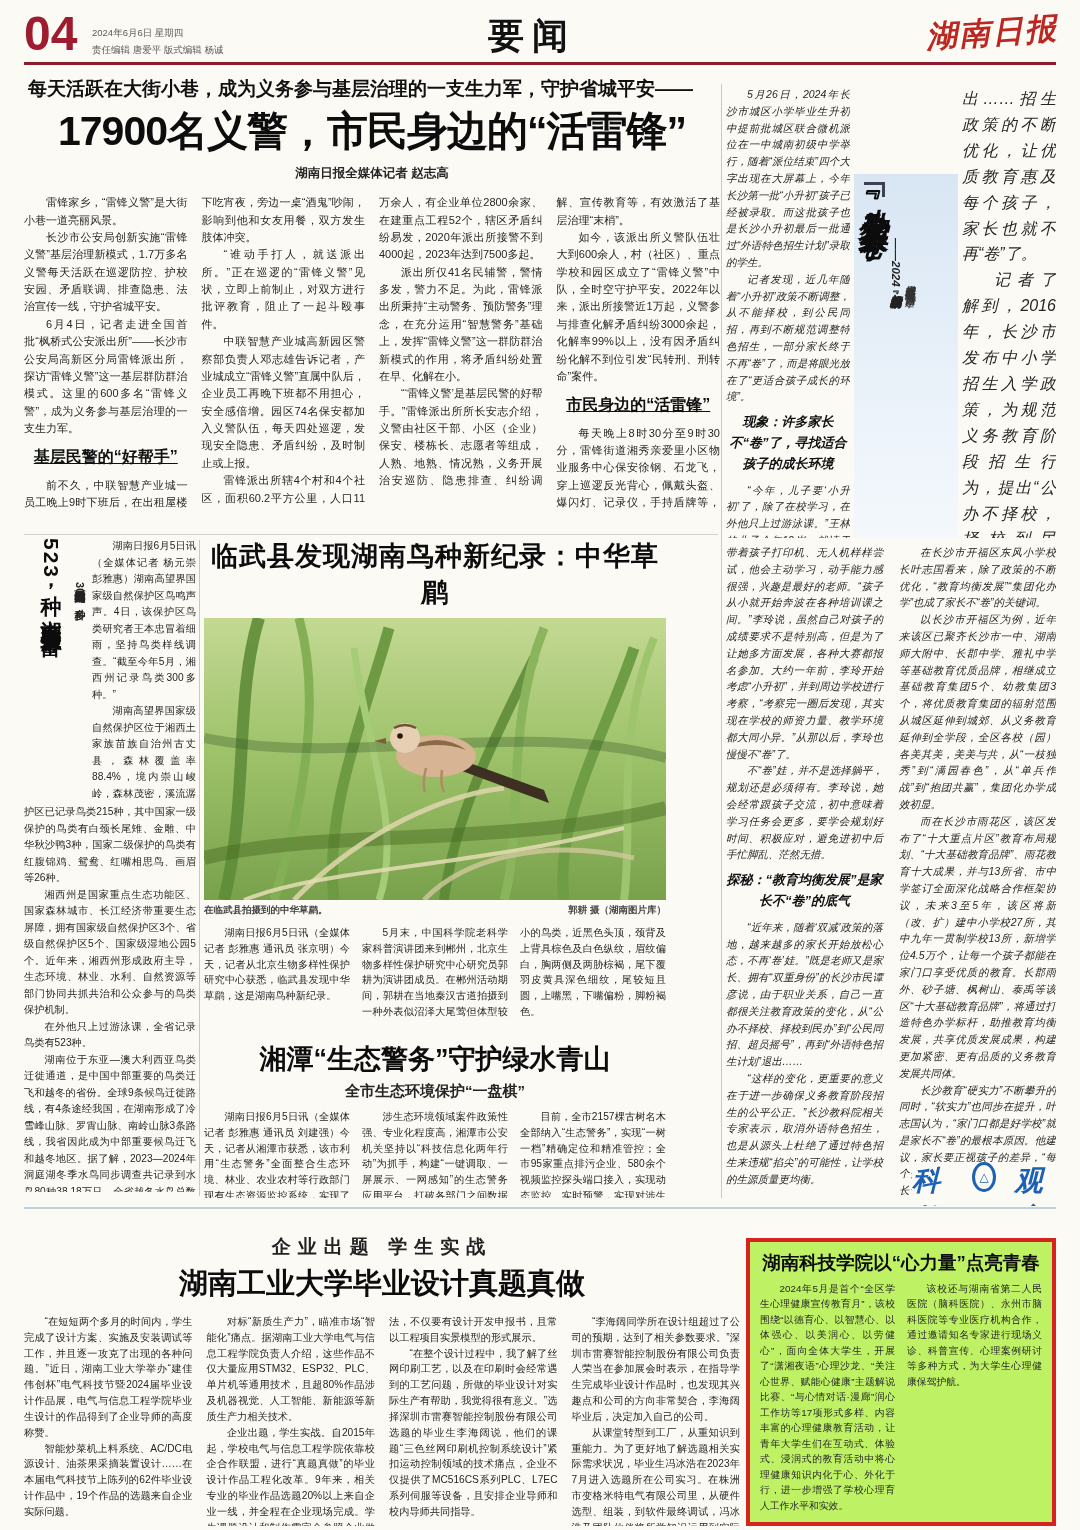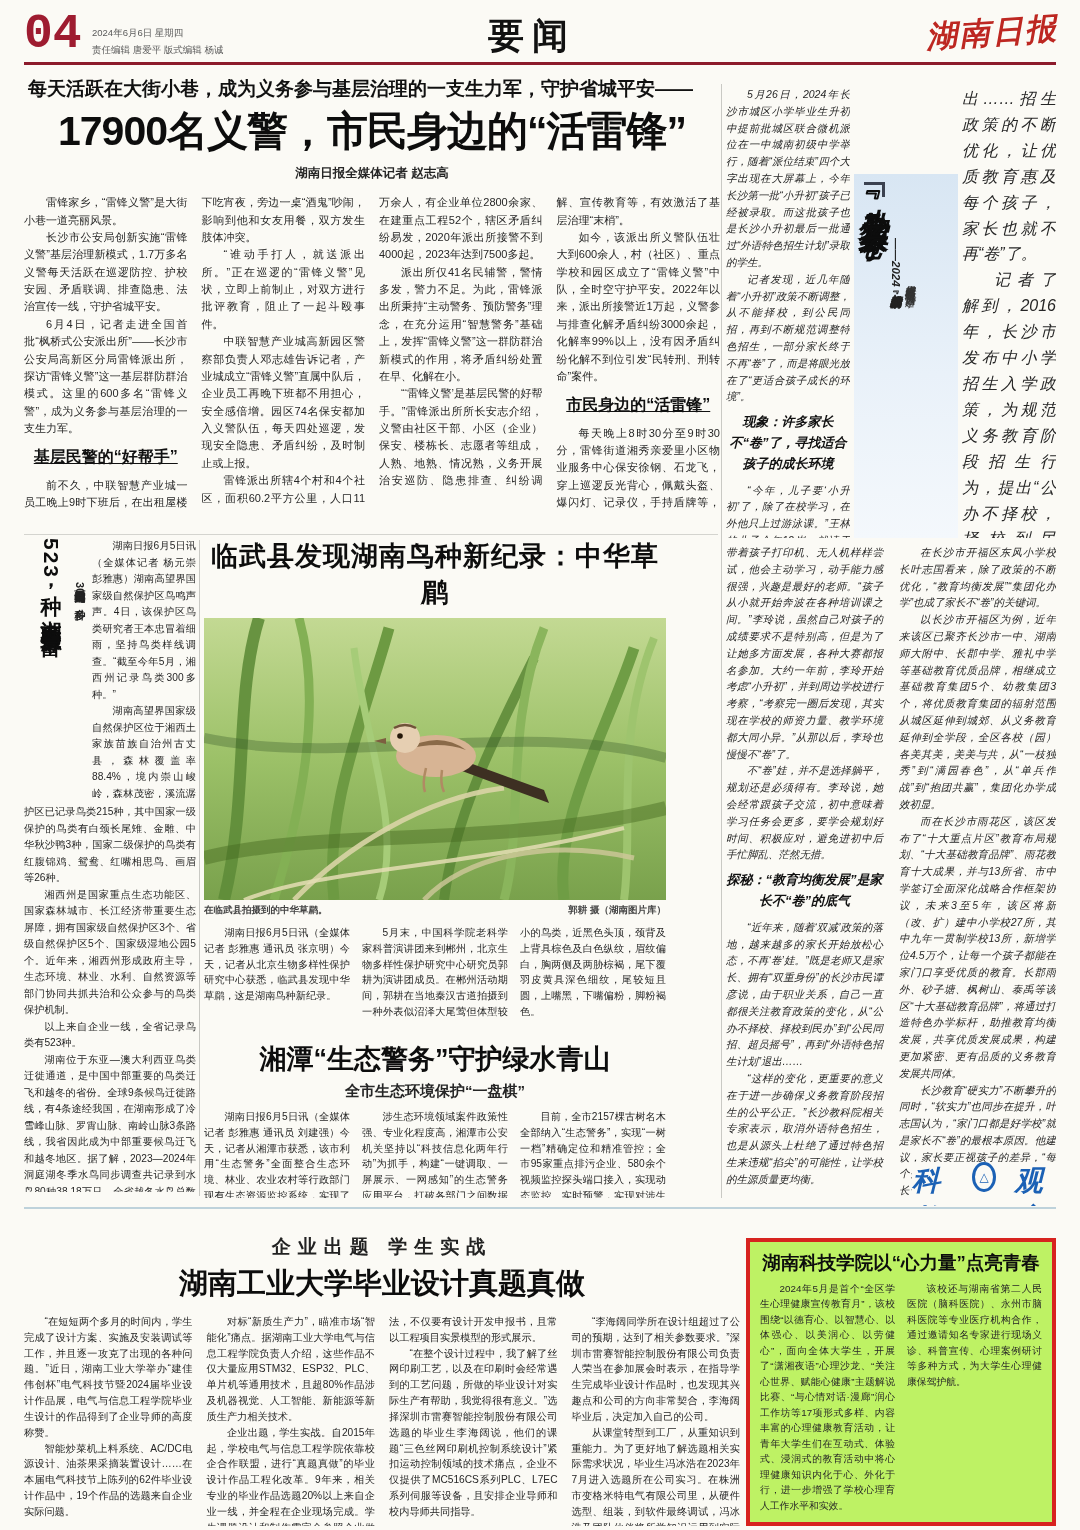--- a/index.html
+++ b/index.html
@@ -1,19 +1,19 @@
 <!DOCTYPE html>
 <html><head>
 <meta charset="utf-8">
 <style>
   html,body{margin:0;padding:0;background:#e8e8e4;}
   .page{position:relative;width:1080px;height:1530px;margin:0 auto;background:#fbfaf5;
         font-family:"Liberation Sans","DejaVu Sans",sans-serif;color:#262626;overflow:hidden;}
   
-  .pageno{position:absolute;left:24px;top:10px;font-family:Liberation Mono, monospace;
+  .pageno{position:absolute;left:24px;top:10px;font-family:Liberation Sans, sans-serif;
           font-size:48px;font-weight:900;color:#9e1c30;line-height:1;}
   .hdr-meta{position:absolute;left:92px;top:24px;font-size:9.5px;color:#5a5a5a;line-height:1.8;}
   .section-title{position:absolute;left:488px;top:12px;font-size:36px;font-weight:900;color:#111;letter-spacing:8px;}
   .masthead{position:absolute;right:22px;top:12px;font-family:"Liberation Serif","DejaVu Serif",serif;
             font-style:italic;font-weight:700;font-size:31px;color:#bd2721;transform:rotate(-4deg);letter-spacing:2px;}
   .hdr-rule{position:absolute;left:24px;top:62px;width:1032px;height:3px;background:#8c1b2b;}
   
   .flow p,.flow div{margin:0;}
   .f-p{text-indent:2em;}
   .f-c{text-indent:0;}
@@ -156,21 +156,21 @@
       <div class="bl-head">523种，湖南鸟类资源丰富</div>
       <div class="bl-sub">湘西州记录鸟类有300多种</div>
       <div class="bl-toptext flow">
           <p class="f-p">湖南日报6月5日讯（全媒体记者 杨元崇 彭雅惠）湖南高望界国家级自然保护区鸟鸣声声。4日，该保护区鸟类研究者王本忠冒着细雨，坚持鸟类样线调查。“截至今年5月，湘西州记录鸟类300多种。”</p>
           <p class="f-p">湖南高望界国家级自然保护区位于湘西土家族苗族自治州古丈县，森林覆盖率88.4%，境内崇山峻岭，森林茂密，溪流潺潺，蛙鸣虫唱，不绝于耳，最美场景是每天伴着黎明的曙光如约而至的鸟鸣。</p>
         </div>
     </div>
     <div class="bl-body flow">
         <p class="f-c">护区已记录鸟类215种，其中国家一级保护的鸟类有白颈长尾雉、金雕、中华秋沙鸭3种，国家二级保护的鸟类有红腹锦鸡、鸳鸯、红嘴相思鸟、画眉等26种。</p>
         <p class="f-p">湘西州是国家重点生态功能区、国家森林城市、长江经济带重要生态屏障，拥有国家级自然保护区3个、省级自然保护区5个、国家级湿地公园5个。近年来，湘西州形成政府主导，生态环境、林业、水利、自然资源等部门协同共抓共治和公众参与的鸟类保护机制。</p>
-        <p class="f-p">以上来自企业一线，全省记录鸟类有523种。</p>
+        <p class="f-p">在外他只上过游泳课，全省记录鸟类有523种。</p>
         <p class="f-p">湖南位于东亚—澳大利西亚鸟类迁徙通道，是中国中部重要的鸟类迁飞和越冬的省份。全球9条候鸟迁徙路线，有4条途经我国，在湖南形成了冷雪峰山脉、罗霄山脉、南岭山脉3条路线，我省因此成为中部重要候鸟迁飞和越冬地区。据了解，2023—2024年洞庭湖冬季水鸟同步调查共记录到水鸟80种38.18万只，全省越冬水鸟总数及种群数量较上年度略有上升。</p>
       </div>
   </div>
 
   <div class="ctr">
     <div class="bird-headline">临武县发现湖南鸟种新纪录：中华草鹛</div>
     <svg class="bird-photo" viewBox="0 0 462 282" preserveAspectRatio="none">
       <defs>
         <linearGradient id="gbg" x1="0" y1="0" x2="0" y2="1">
           <stop offset="0" stop-color="#c3d993"></stop>

